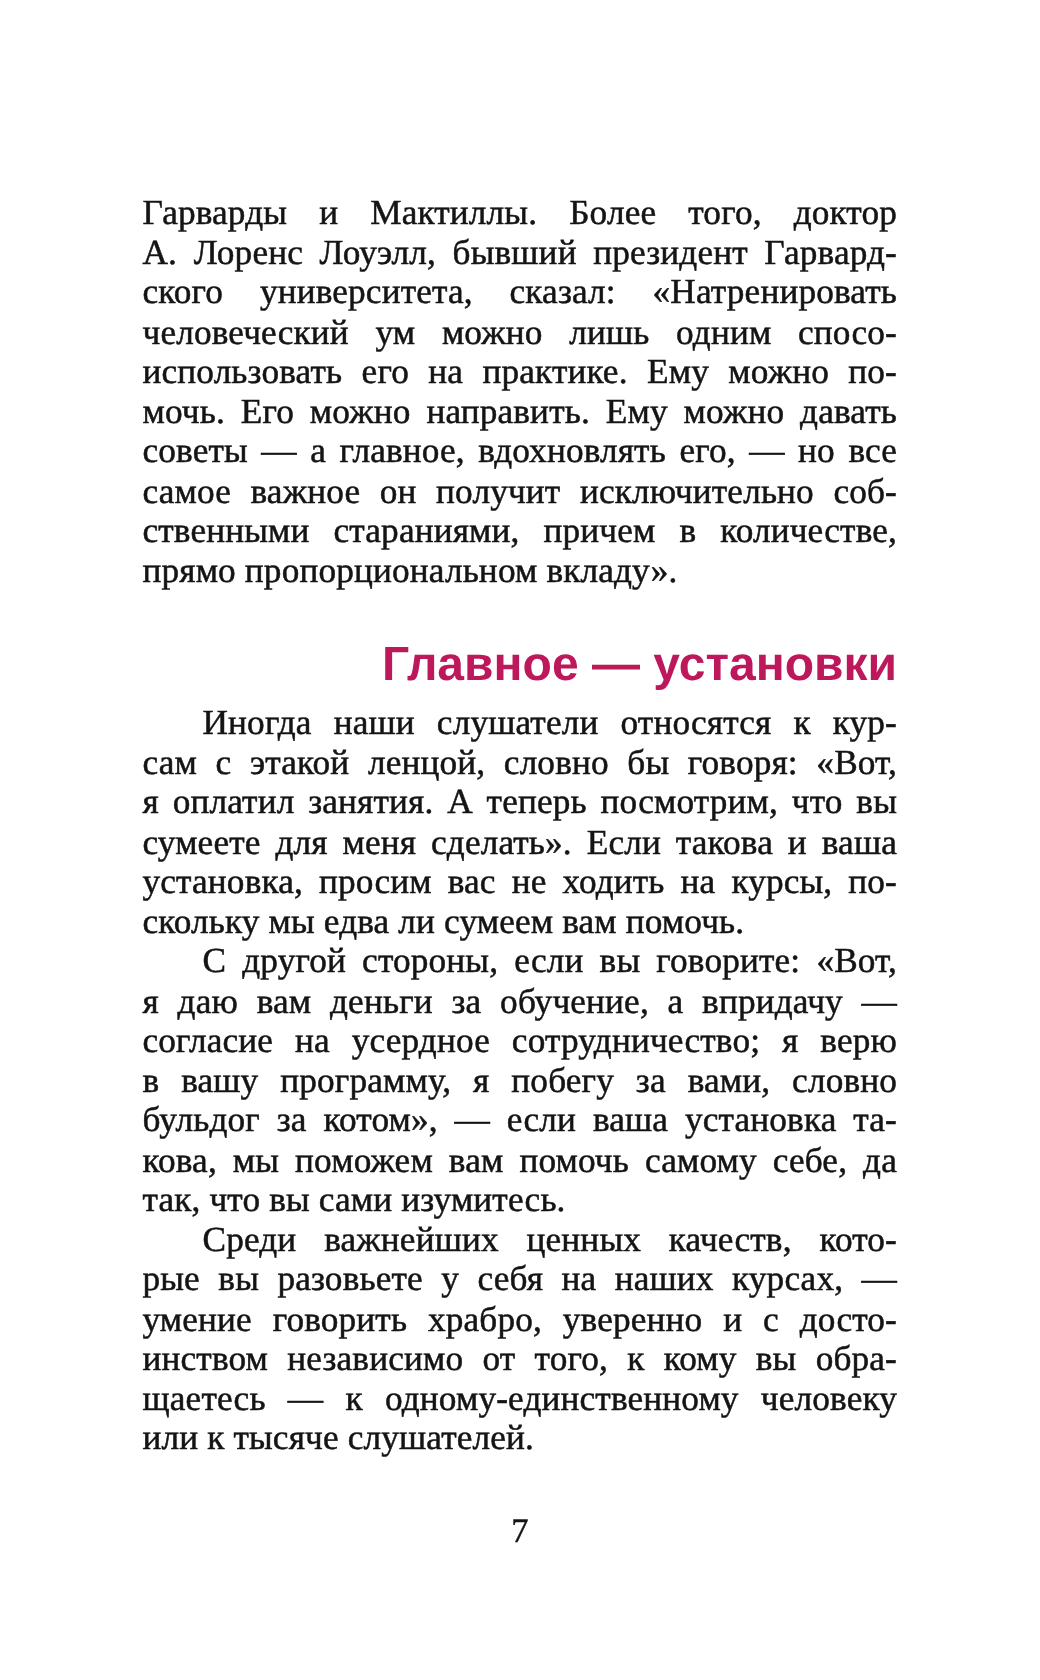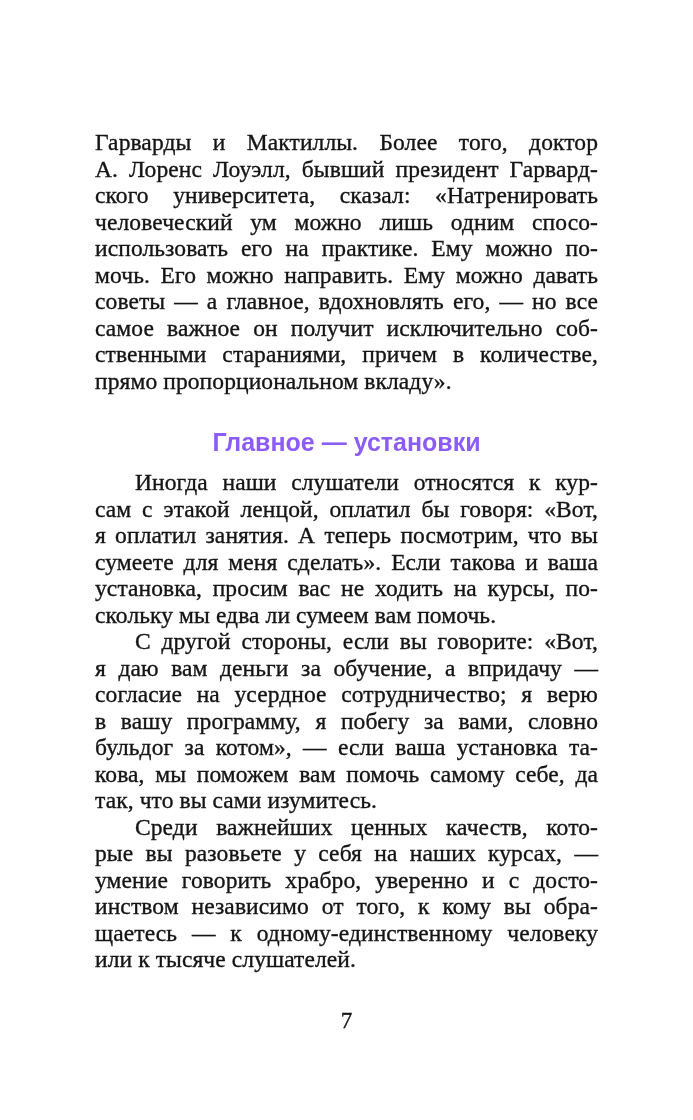--- a/index.html
+++ b/index.html
@@ -41,25 +41,25 @@
   }
   .line.last {
     text-align-last: left;
   }
   .line.indent {
     text-indent: 40px;
   }
   .heading {
     font-family: "Liberation Sans", sans-serif;
     font-weight: bold;
-    font-size: 25px;
+    font-size: 32px;
     line-height: 27px;
-    text-align: center;
+    text-align: right;
     margin: 35px 0 13px 0;
-    color: #8b5cf6;
+    color: #be185d;
   }
   .folio {
     position: absolute;
     left: 95px;
     width: 503px;
     top: 1008px;
     text-align: center;
     font-size: 23px;
     line-height: 26px;
     -webkit-text-stroke: 0.3px #141414;
@@ -78,21 +78,21 @@
         <div class="line">использовать его на практике. Ему можно по-</div>
         <div class="line">мочь. Его можно направить. Ему можно давать</div>
         <div class="line">советы — а главное, вдохновлять его, — но все</div>
         <div class="line">самое важное он получит исключительно соб-</div>
         <div class="line">ственными стараниями, причем в количестве,</div>
         <div class="line last">прямо пропорциональном вкладу».</div>
       </div>
       <div class="heading">Главное — установки</div>
       <div class="paragraph">
         <div class="line indent">Иногда наши слушатели относятся к кур-</div>
-        <div class="line">сам с этакой ленцой, оплатил бы говоря: «Вот,</div>
+        <div class="line">сам с этакой ленцой, словно бы говоря: «Вот,</div>
         <div class="line">я оплатил занятия. А теперь посмотрим, что вы</div>
         <div class="line">сумеете для меня сделать». Если такова и ваша</div>
         <div class="line">установка, просим вас не ходить на курсы, по-</div>
         <div class="line last">скольку мы едва ли сумеем вам помочь.</div>
       </div>
       <div class="paragraph">
         <div class="line indent">С другой стороны, если вы говорите: «Вот,</div>
         <div class="line">я даю вам деньги за обучение, а впридачу —</div>
         <div class="line">согласие на усердное сотрудничество; я верю</div>
         <div class="line">в вашу программу, я побегу за вами, словно</div>

